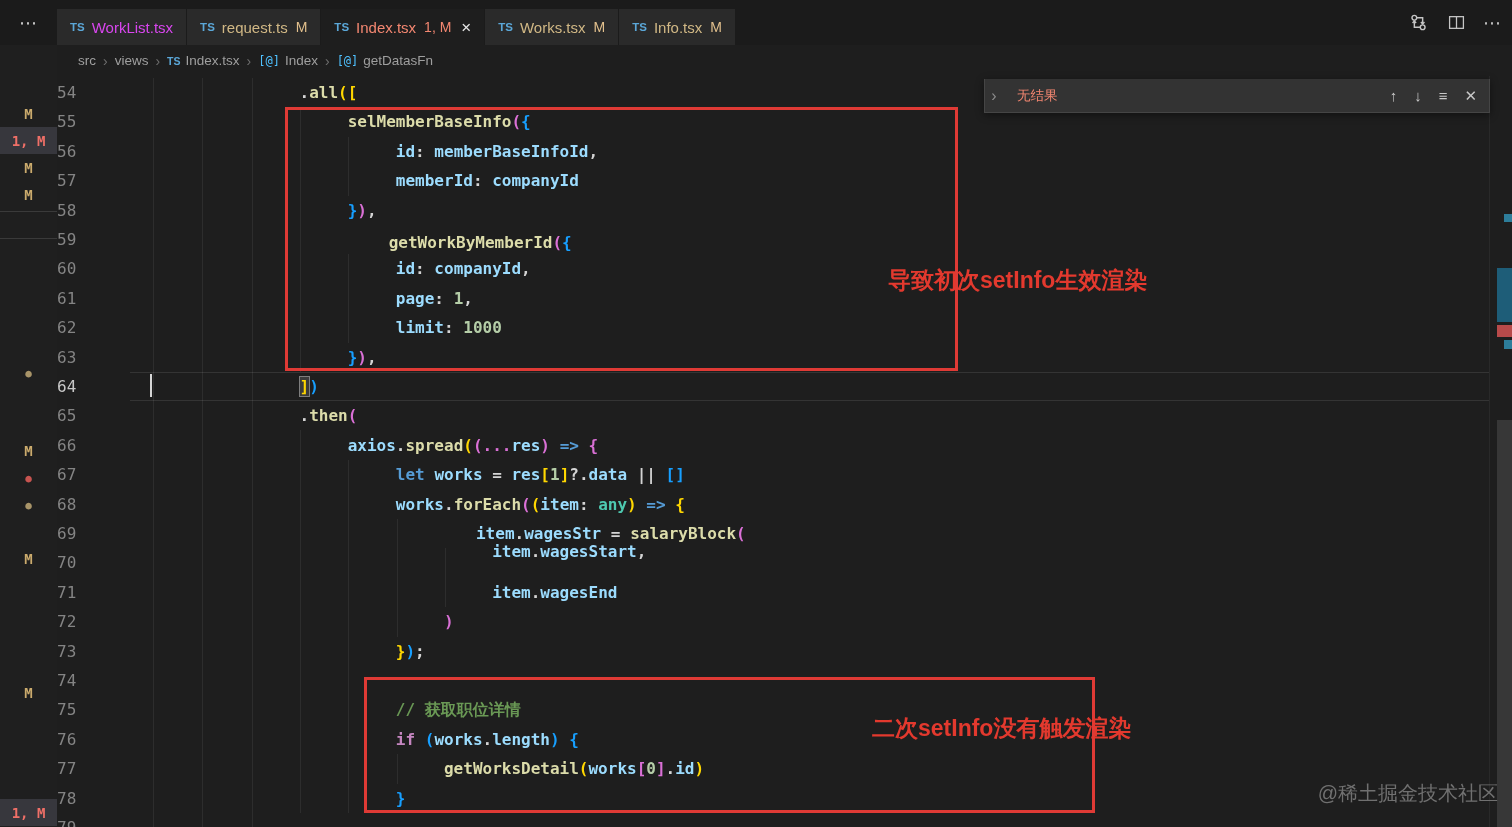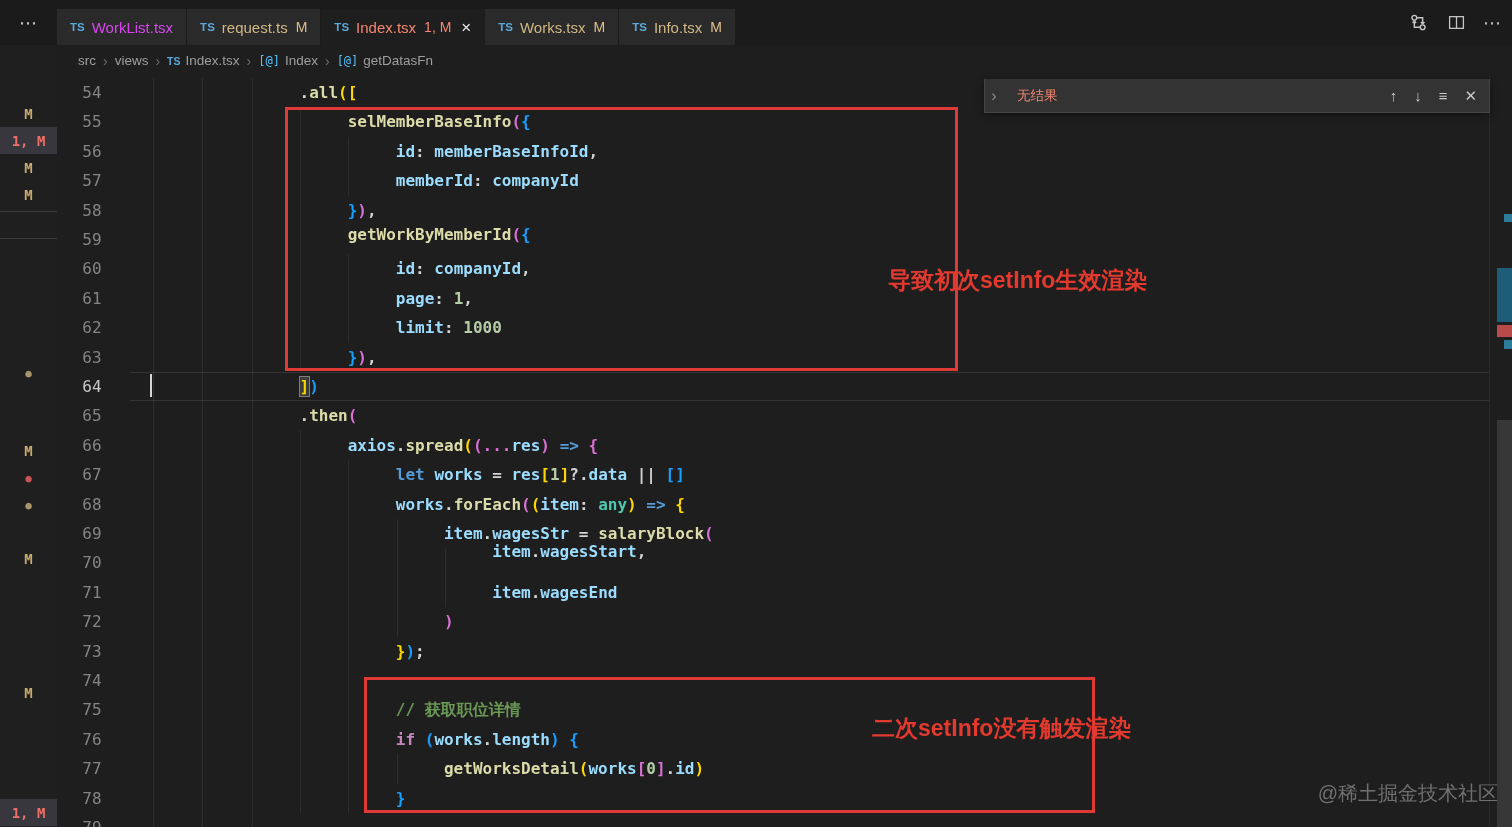--- a/index.html
+++ b/index.html
@@ -33,21 +33,21 @@
   
   .leftstrip { position:absolute; left:0; top:45px; width:57px; height:782px; background:#1f1f1f; }
   .striprow { position:absolute; left:0; width:57px; height:27px; display:flex; align-items:center; justify-content:center; font-family:"DejaVu Sans Mono", monospace; font-size:14px; font-weight:bold; }
   .striprow.hl { background:#37373d; }
   .striprow.modified { color:#cbab6d; }
   .striprow.error { color:#f07068; }
   .striprow.dot-olive { color:#a89468; font-size:11px; }
   .striprow.dot-red { color:#c75450; font-size:11px; }
   .stripdiv { position:absolute; left:0; width:57px; height:1px; background:#3a3a3a; }
   
-  .gutter-num { position:absolute; left:57px; width:70px; height:30px; text-align:center; color:#848484; font-family:"DejaVu Sans Mono", monospace; font-size:16px; line-height:29.4px; }
+  .gutter-num { position:absolute; left:57px; width:70px; height:30px; text-align:left; color:#848484; font-family:"DejaVu Sans Mono", monospace; font-size:16px; line-height:29.4px; }
   .gutter-num.current { color:#c8c8c8; }
   .codeline { position:absolute; left:155px; height:30px; font-family:"DejaVu Sans Mono", monospace; font-size:16px; font-weight:600; line-height:29.4px; white-space:pre; }
   .tk { white-space:pre; }
   .w{color:#d4d4d4}.fn{color:#dcdcaa}.v{color:#9cdcfe}.kw{color:#569cd6}.ctl{color:#c586c0}
   .num{color:#b5cea8}.type{color:#4ec9b0}.cm{color:#6a9955}
   .b1{color:#ffd700}.b2{color:#da70d6}.b3{color:#179fff}
   .match { outline:1px solid #7e7e7e; background:rgba(255,255,255,.13); }
   .iguide { position:absolute; width:1px; background:rgba(255,255,255,.07); }
   .currentline { position:absolute; left:130px; top:372px; width:1359px; height:29px; border-top:1px solid rgba(255,255,255,.10); border-bottom:1px solid rgba(255,255,255,.10); }
   .cursor { position:absolute; left:150px; top:374px; width:2px; height:23px; background:#d6d6d6; }
@@ -157,41 +157,41 @@
       <div class="codeline" style="top: 78px;"><span class="tk w">               </span><span class="tk w">.</span><span class="tk fn">all</span><span class="tk b1">(</span><span class="tk b1">[</span></div>
       <div class="gutter-num" style="top: 107.4px;">55</div>
       <div class="codeline" style="top: 107.4px;"><span class="tk w">                    </span><span class="tk fn">selMemberBaseInfo</span><span class="tk b2">(</span><span class="tk b3">{</span></div>
       <div class="gutter-num" style="top: 136.8px;">56</div>
       <div class="codeline" style="top: 136.8px;"><span class="tk w">                         </span><span class="tk v">id</span><span class="tk w">: </span><span class="tk v">memberBaseInfoId</span><span class="tk w">,</span></div>
       <div class="gutter-num" style="top: 166.2px;">57</div>
       <div class="codeline" style="top: 166.2px;"><span class="tk w">                         </span><span class="tk v">memberId</span><span class="tk w">: </span><span class="tk v">companyId</span></div>
       <div class="gutter-num" style="top: 195.6px;">58</div>
       <div class="codeline" style="top: 195.6px;"><span class="tk w">                    </span><span class="tk b3">}</span><span class="tk b2">)</span><span class="tk w">,</span></div>
       <div class="gutter-num" style="top: 225px;">59</div>
-      <div class="codeline" style="top: 220px;"><span class="tk w">                    </span><span class="tk fn">getWorkByMemberId</span><span class="tk b2">(</span><span class="tk b3">{</span></div>
+      <div class="codeline" style="top: 228px; padding-left: 41px;"><span class="tk w">                    </span><span class="tk fn">getWorkByMemberId</span><span class="tk b2">(</span><span class="tk b3">{</span></div>
       <div class="gutter-num" style="top: 254.4px;">60</div>
       <div class="codeline" style="top: 254.4px;"><span class="tk w">                         </span><span class="tk v">id</span><span class="tk w">: </span><span class="tk v">companyId</span><span class="tk w">,</span></div>
       <div class="gutter-num" style="top: 283.8px;">61</div>
       <div class="codeline" style="top: 283.8px;"><span class="tk w">                         </span><span class="tk v">page</span><span class="tk w">: </span><span class="tk num">1</span><span class="tk w">,</span></div>
       <div class="gutter-num" style="top: 313.2px;">62</div>
       <div class="codeline" style="top: 313.2px;"><span class="tk w">                         </span><span class="tk v">limit</span><span class="tk w">: </span><span class="tk num">1000</span></div>
       <div class="gutter-num" style="top: 342.6px;">63</div>
       <div class="codeline" style="top: 342.6px;"><span class="tk w">                    </span><span class="tk b3">}</span><span class="tk b2">)</span><span class="tk w">,</span></div>
       <div class="gutter-num current" style="top: 372px;">64</div>
       <div class="codeline" style="top: 372px;"><span class="tk w">               </span><span class="tk b1 match">]</span><span class="tk b3">)</span></div>
       <div class="gutter-num" style="top: 401.4px;">65</div>
       <div class="codeline" style="top: 401.4px;"><span class="tk w">               </span><span class="tk w">.</span><span class="tk fn">then</span><span class="tk b2">(</span></div>
       <div class="gutter-num" style="top: 430.8px;">66</div>
       <div class="codeline" style="top: 430.8px;"><span class="tk w">                    </span><span class="tk v">axios</span><span class="tk w">.</span><span class="tk fn">spread</span><span class="tk b1">(</span><span class="tk b2">(</span><span class="tk b2">...</span><span class="tk v">res</span><span class="tk b2">)</span><span class="tk kw"> =&gt; </span><span class="tk b2">{</span></div>
       <div class="gutter-num" style="top: 460.2px;">67</div>
       <div class="codeline" style="top: 460.2px;"><span class="tk w">                         </span><span class="tk kw">let</span><span class="tk w"> </span><span class="tk v">works</span><span class="tk w"> = </span><span class="tk v">res</span><span class="tk b1">[</span><span class="tk num">1</span><span class="tk b1">]</span><span class="tk w">?.</span><span class="tk v">data</span><span class="tk w"> || </span><span class="tk b3">[]</span></div>
       <div class="gutter-num" style="top: 489.6px;">68</div>
       <div class="codeline" style="top: 489.6px;"><span class="tk w">                         </span><span class="tk v">works</span><span class="tk w">.</span><span class="tk fn">forEach</span><span class="tk b2">(</span><span class="tk b1">(</span><span class="tk v">item</span><span class="tk w">: </span><span class="tk type">any</span><span class="tk b1">)</span><span class="tk kw"> =&gt; </span><span class="tk b1">{</span></div>
       <div class="gutter-num" style="top: 519px;">69</div>
-      <div class="codeline" style="top: 519px;"><span class="tk w">                              </span><span class="tk v">item</span><span class="tk w">.</span><span class="tk v">wagesStr</span><span class="tk w"> = </span><span class="tk fn">salaryBlock</span><span class="tk b2">(</span></div>
+      <div class="codeline" style="top: 519px; margin-left: 32px;"><span class="tk w">                              </span><span class="tk v">item</span><span class="tk w">.</span><span class="tk v">wagesStr</span><span class="tk w"> = </span><span class="tk fn">salaryBlock</span><span class="tk b2">(</span></div>
       <div class="gutter-num" style="top: 548.4px;">70</div>
       <div class="codeline" style="top: 537px;"><span class="tk w">                                   </span><span class="tk v">item</span><span class="tk w">.</span><span class="tk v">wagesStart</span><span class="tk w">,</span></div>
       <div class="gutter-num" style="top: 577.8px;">71</div>
       <div class="codeline" style="top: 577.8px;"><span class="tk w">                                   </span><span class="tk v">item</span><span class="tk w">.</span><span class="tk v">wagesEnd</span></div>
       <div class="gutter-num" style="top: 607.2px;">72</div>
       <div class="codeline" style="top: 607.2px;"><span class="tk w">                              </span><span class="tk b2">)</span></div>
       <div class="gutter-num" style="top: 636.6px;">73</div>
       <div class="codeline" style="top: 636.6px;"><span class="tk w">                         </span><span class="tk b1">}</span><span class="tk b3">)</span><span class="tk w">;</span></div>
       <div class="gutter-num" style="top: 666px;">74</div>
       <div class="codeline" style="top: 666px;"></div>

